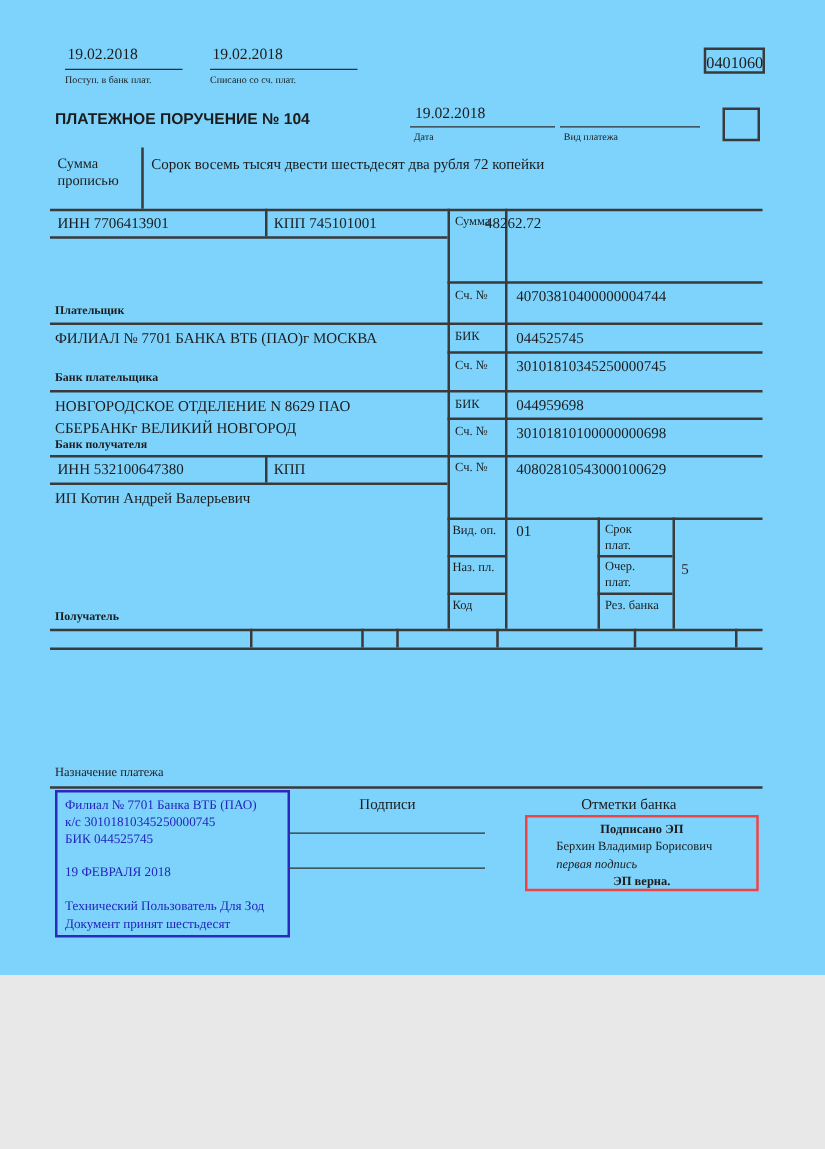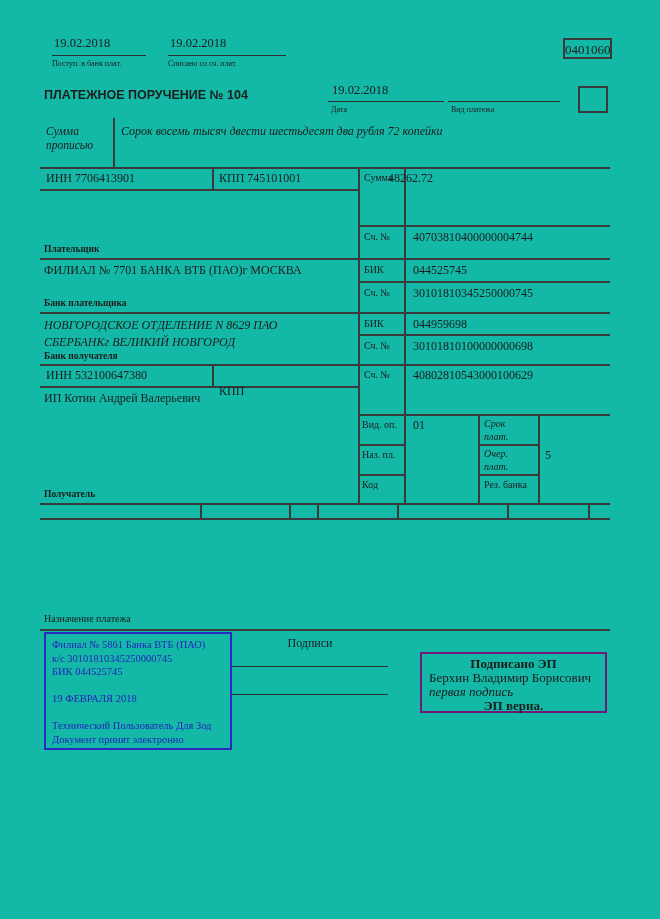--- a/index.html
+++ b/index.html
@@ -1,39 +1,39 @@
 <!DOCTYPE html>
 <html><head>
 <meta charset="utf-8">
 <style>
   html,body { margin:0; padding:0; background:#e8e8e8; }
   .page {
-    position:relative; width:660px; height:919px; background:#14b8a6;
+    position:relative; width:660px; height:780px; background:#7dd3fc;
     font-family:"Liberation Serif","DejaVu Serif",serif; color:#1c1c1c;
     margin:0 auto; overflow:hidden;
   }
   .txt { position:absolute; font-size:12px; line-height:1.25; white-space:nowrap; }
-  .wrap { white-space:normal;font-style:italic; }
+  .wrap { white-space:normal; }
   .small { font-size:8px; }
   .seclabel { font-size:9.5px;font-weight:bold; }
   .celllabel { font-size:10px; }
   .bold { font-weight:bold; }
   .italic { font-style:italic; }
   .center { text-align:center; }
   .sans { font-family:"Liberation Sans","DejaVu Sans",sans-serif; }
   .hline { position:absolute; height:0; border-top:2px solid #3a3a3a; }
   .thin  { border-top-width:1px; border-top-color:#2f2f2f; }
   .vline { position:absolute; width:0; border-left:2px solid #3a3a3a; }
   .box { position:absolute; border:2px solid #3a3a3a; box-sizing:border-box; }
   .bluebox {
     position:absolute; border:2px solid #2a2ac0; box-sizing:border-box;
     color:#2424bc; font-size:10.5px; line-height:13.5px; padding:4px 6px;
   }
   .bluebox p { margin:0; }
-  .epbox { position:absolute; border:2px solid #701a75; box-sizing:border-box; font-size:13px; line-height:14px; padding:3px 7px; }
+  .epbox { position:absolute; border:2px solid #ef4444; box-sizing:border-box; font-size:10px; line-height:14px; padding:3px 23px; }
   .epbox div { margin:0; }
 </style>
 </head>
 <body>
 
 <div class="page">
 
   <div class="txt" style="left:54px;top:36px;font-size:12.5px">19.02.2018</div>
   <div class="hline thin" style="left:52px;top:55px;width:94px"></div>
   <div class="txt small" style="left:52px;top:59px">Поступ. в банк плат.</div>
@@ -106,51 +106,52 @@
   <div class="txt" style="left:413px;top:286px">30101810345250000745</div>
 
   <div class="txt wrap" style="left:44px;top:317px;width:300px;line-height:16.5px">НОВГОРОДСКОЕ ОТДЕЛЕНИЕ N 8629 ПАО СБЕРБАНКг ВЕЛИКИЙ НОВГОРОД</div>
   <div class="txt seclabel" style="left:44px;top:351px">Банк получателя</div>
   <div class="txt celllabel" style="left:364px;top:318px">БИК</div>
   <div class="txt" style="left:413px;top:317px">044959698</div>
   <div class="txt celllabel" style="left:364px;top:340px">Сч. №</div>
   <div class="txt" style="left:413px;top:339px">30101810100000000698</div>
 
   <div class="txt" style="left:46px;top:368px">ИНН 532100647380</div>
-  <div class="txt" style="left:219px;top:384px">КПП</div>
+  <div class="txt" style="left:219px;top:368px">КПП</div>
   <div class="txt celllabel" style="left:364px;top:369px">Сч. №</div>
   <div class="txt" style="left:413px;top:368px">40802810543000100629</div>
   <div class="txt" style="left:44px;top:391px">ИП Котин Андрей Валерьевич</div>
   <div class="txt seclabel" style="left:44px;top:489px">Получатель</div>
 
   <div class="txt celllabel" style="left:362px;top:419px">Вид. оп.</div>
   <div class="txt" style="left:413px;top:418px">01</div>
   <div class="txt celllabel wrap" style="left:484px;top:418px;width:42px">Срок плат.</div>
   <div class="txt celllabel" style="left:362px;top:449px">Наз. пл.</div>
   <div class="txt celllabel wrap" style="left:484px;top:448px;width:42px">Очер. плат.</div>
   <div class="txt" style="left:545px;top:448px">5</div>
   <div class="txt celllabel" style="left:362px;top:479px">Код</div>
   <div class="txt celllabel" style="left:484px;top:479px">Рез. банка</div>
 
   <div class="txt" style="left:44px;top:613px;font-size:10px">Назначение платежа</div>
   <div class="hline" style="left:40px;top:629px;width:570px"></div>
 
   <div class="bluebox" style="left:44px;top:632px;width:188px;height:118px">
-    <p>Филиал № 5861 Банка ВТБ (ПАО)</p>
+    <p>Филиал № 7701 Банка ВТБ (ПАО)</p>
     <p>к/с 30101810345250000745</p>
     <p>БИК 044525745</p>
     <p style="margin-top:13px">19 ФЕВРАЛЯ 2018</p>
     <p style="margin-top:14px">Технический Пользователь Для Зод</p>
-    <p>Документ принят электронно</p>
+    <p>Документ принят шестьдесят</p>
   </div>
 
   <div class="txt center" style="left:232px;top:636px;width:156px">Подписи</div>
   <div class="hline thin" style="left:232px;top:666px;width:156px"></div>
   <div class="hline thin" style="left:232px;top:694px;width:156px"></div>
 
+  <div class="txt center" style="left:410px;top:636px;width:186px">Отметки банка</div>
   <div class="epbox" style="left:420px;top:652px;width:187px;height:61px">
     <div class="bold center">Подписано ЭП</div>
     <div>Берхин Владимир Борисович</div>
     <div class="italic">первая подпись</div>
     <div class="bold center">ЭП верна.</div>
   </div>
 
 </div>
 
 </body></html>

